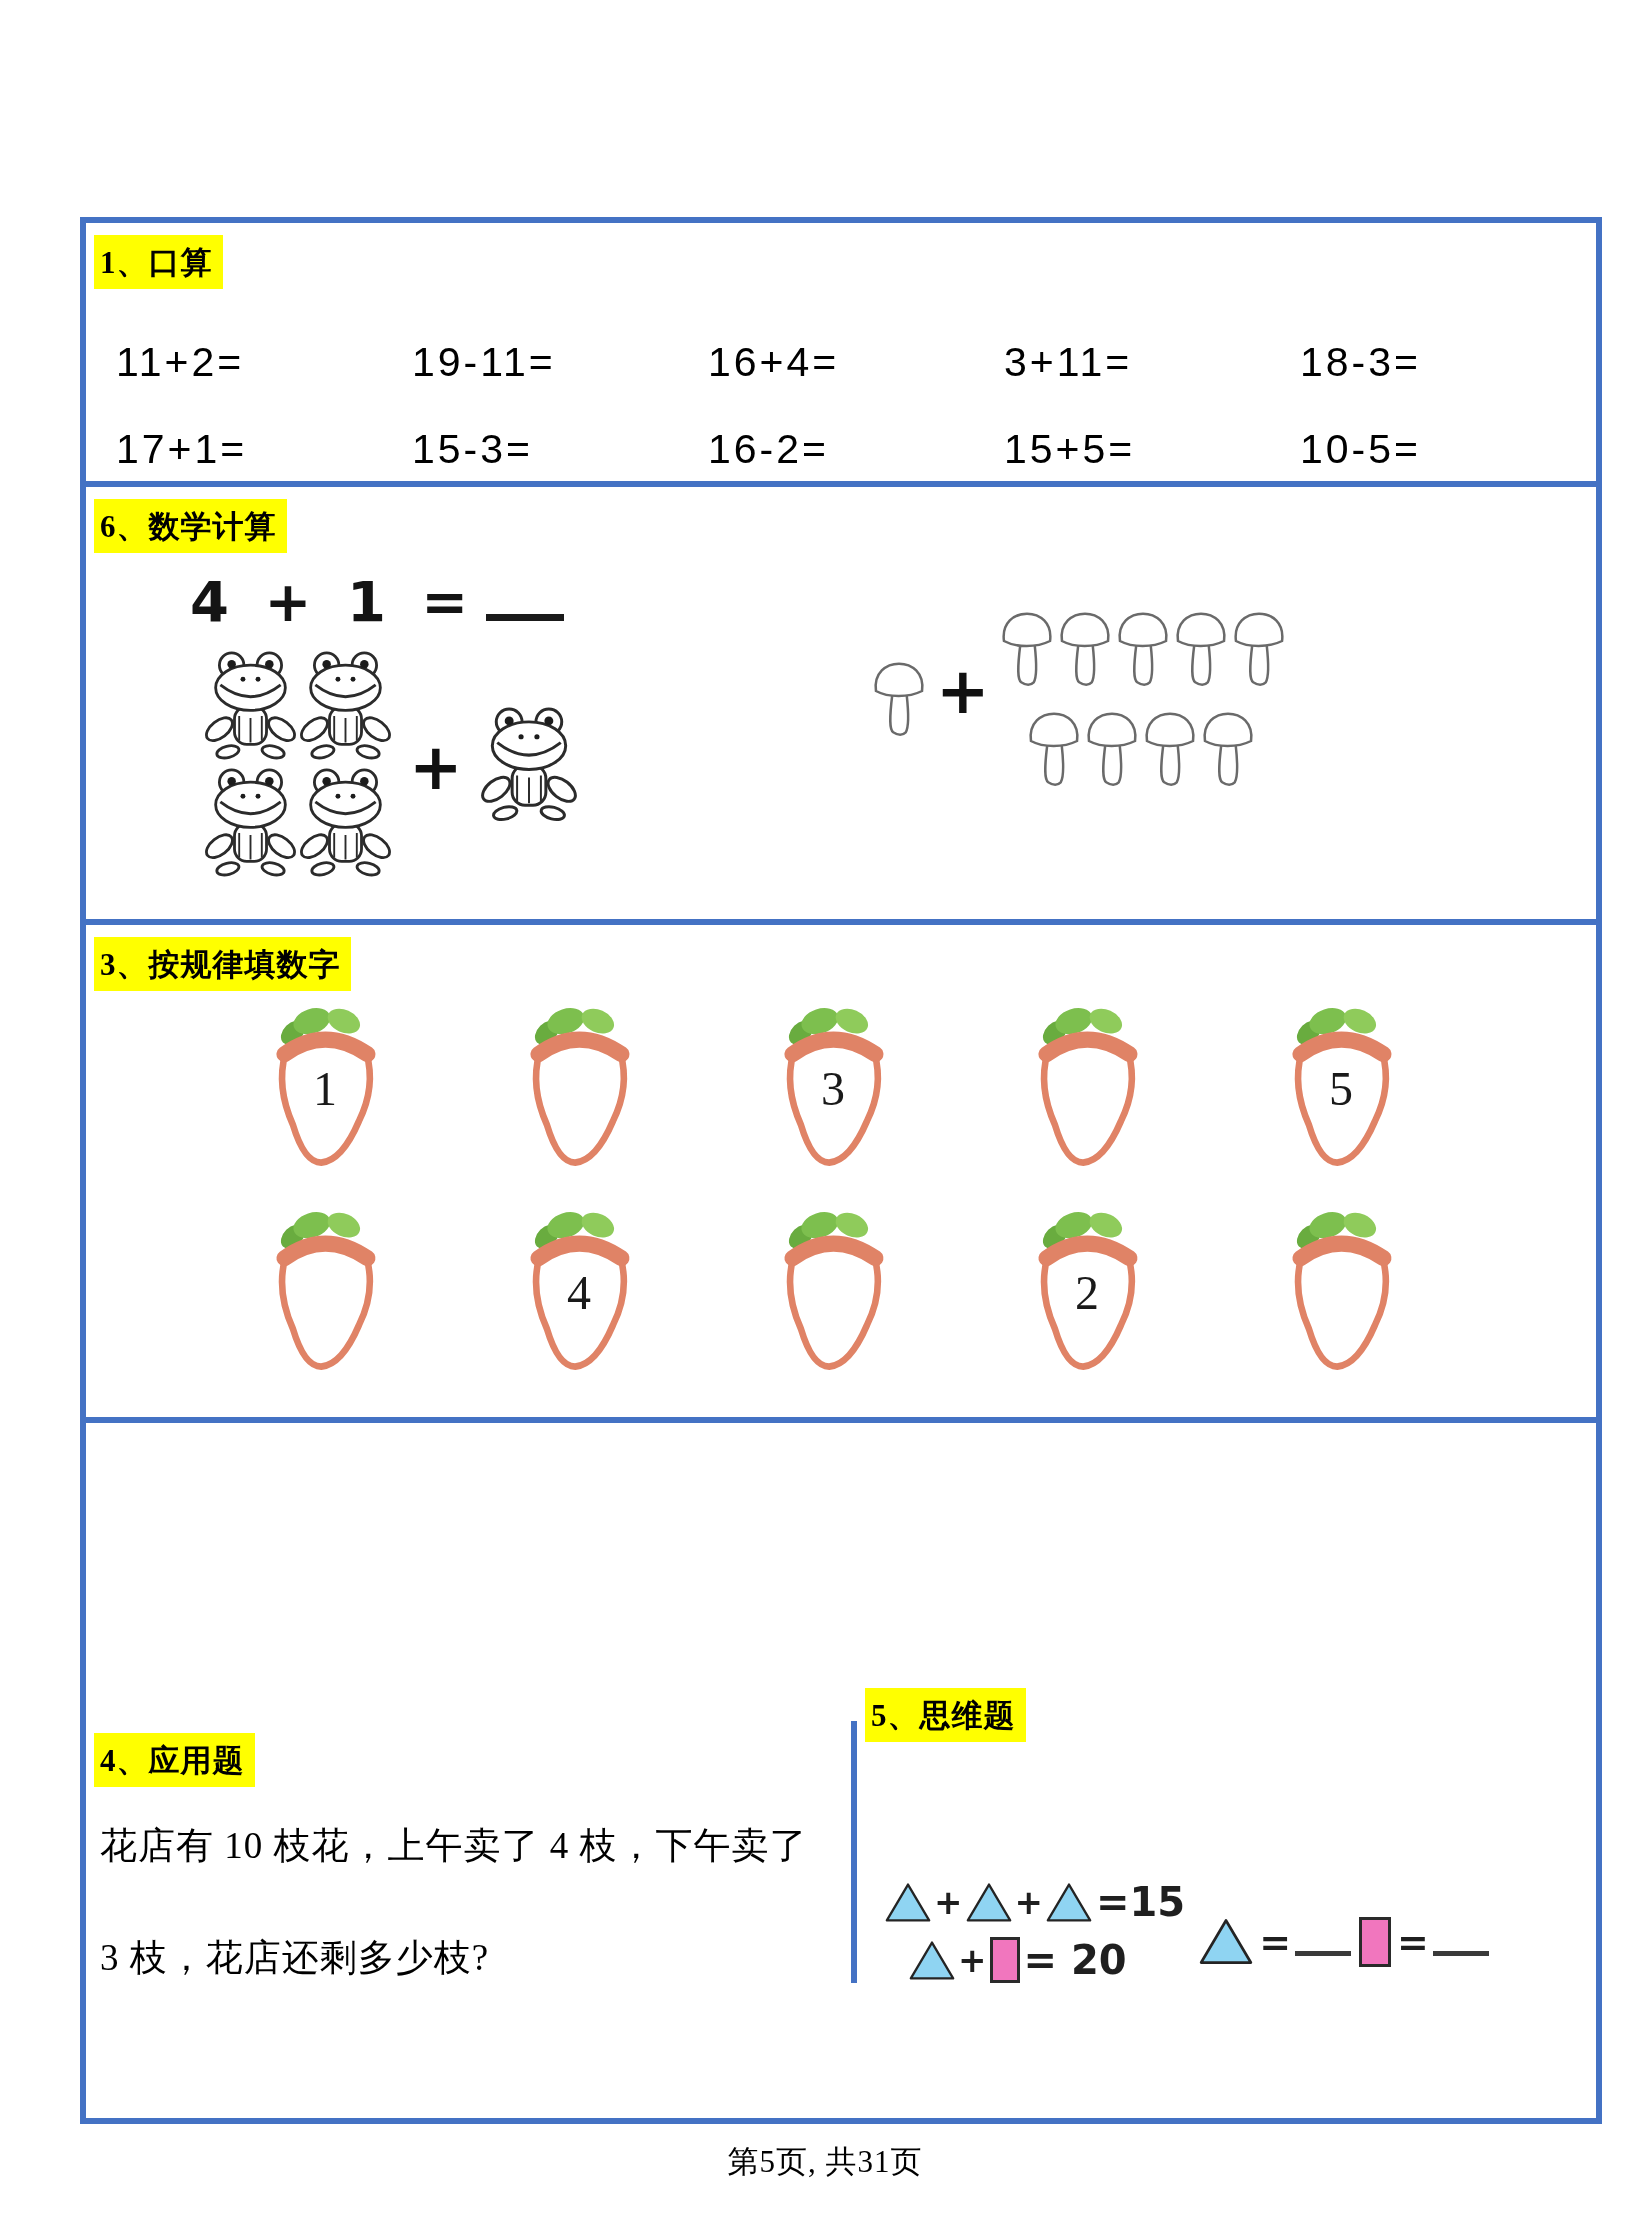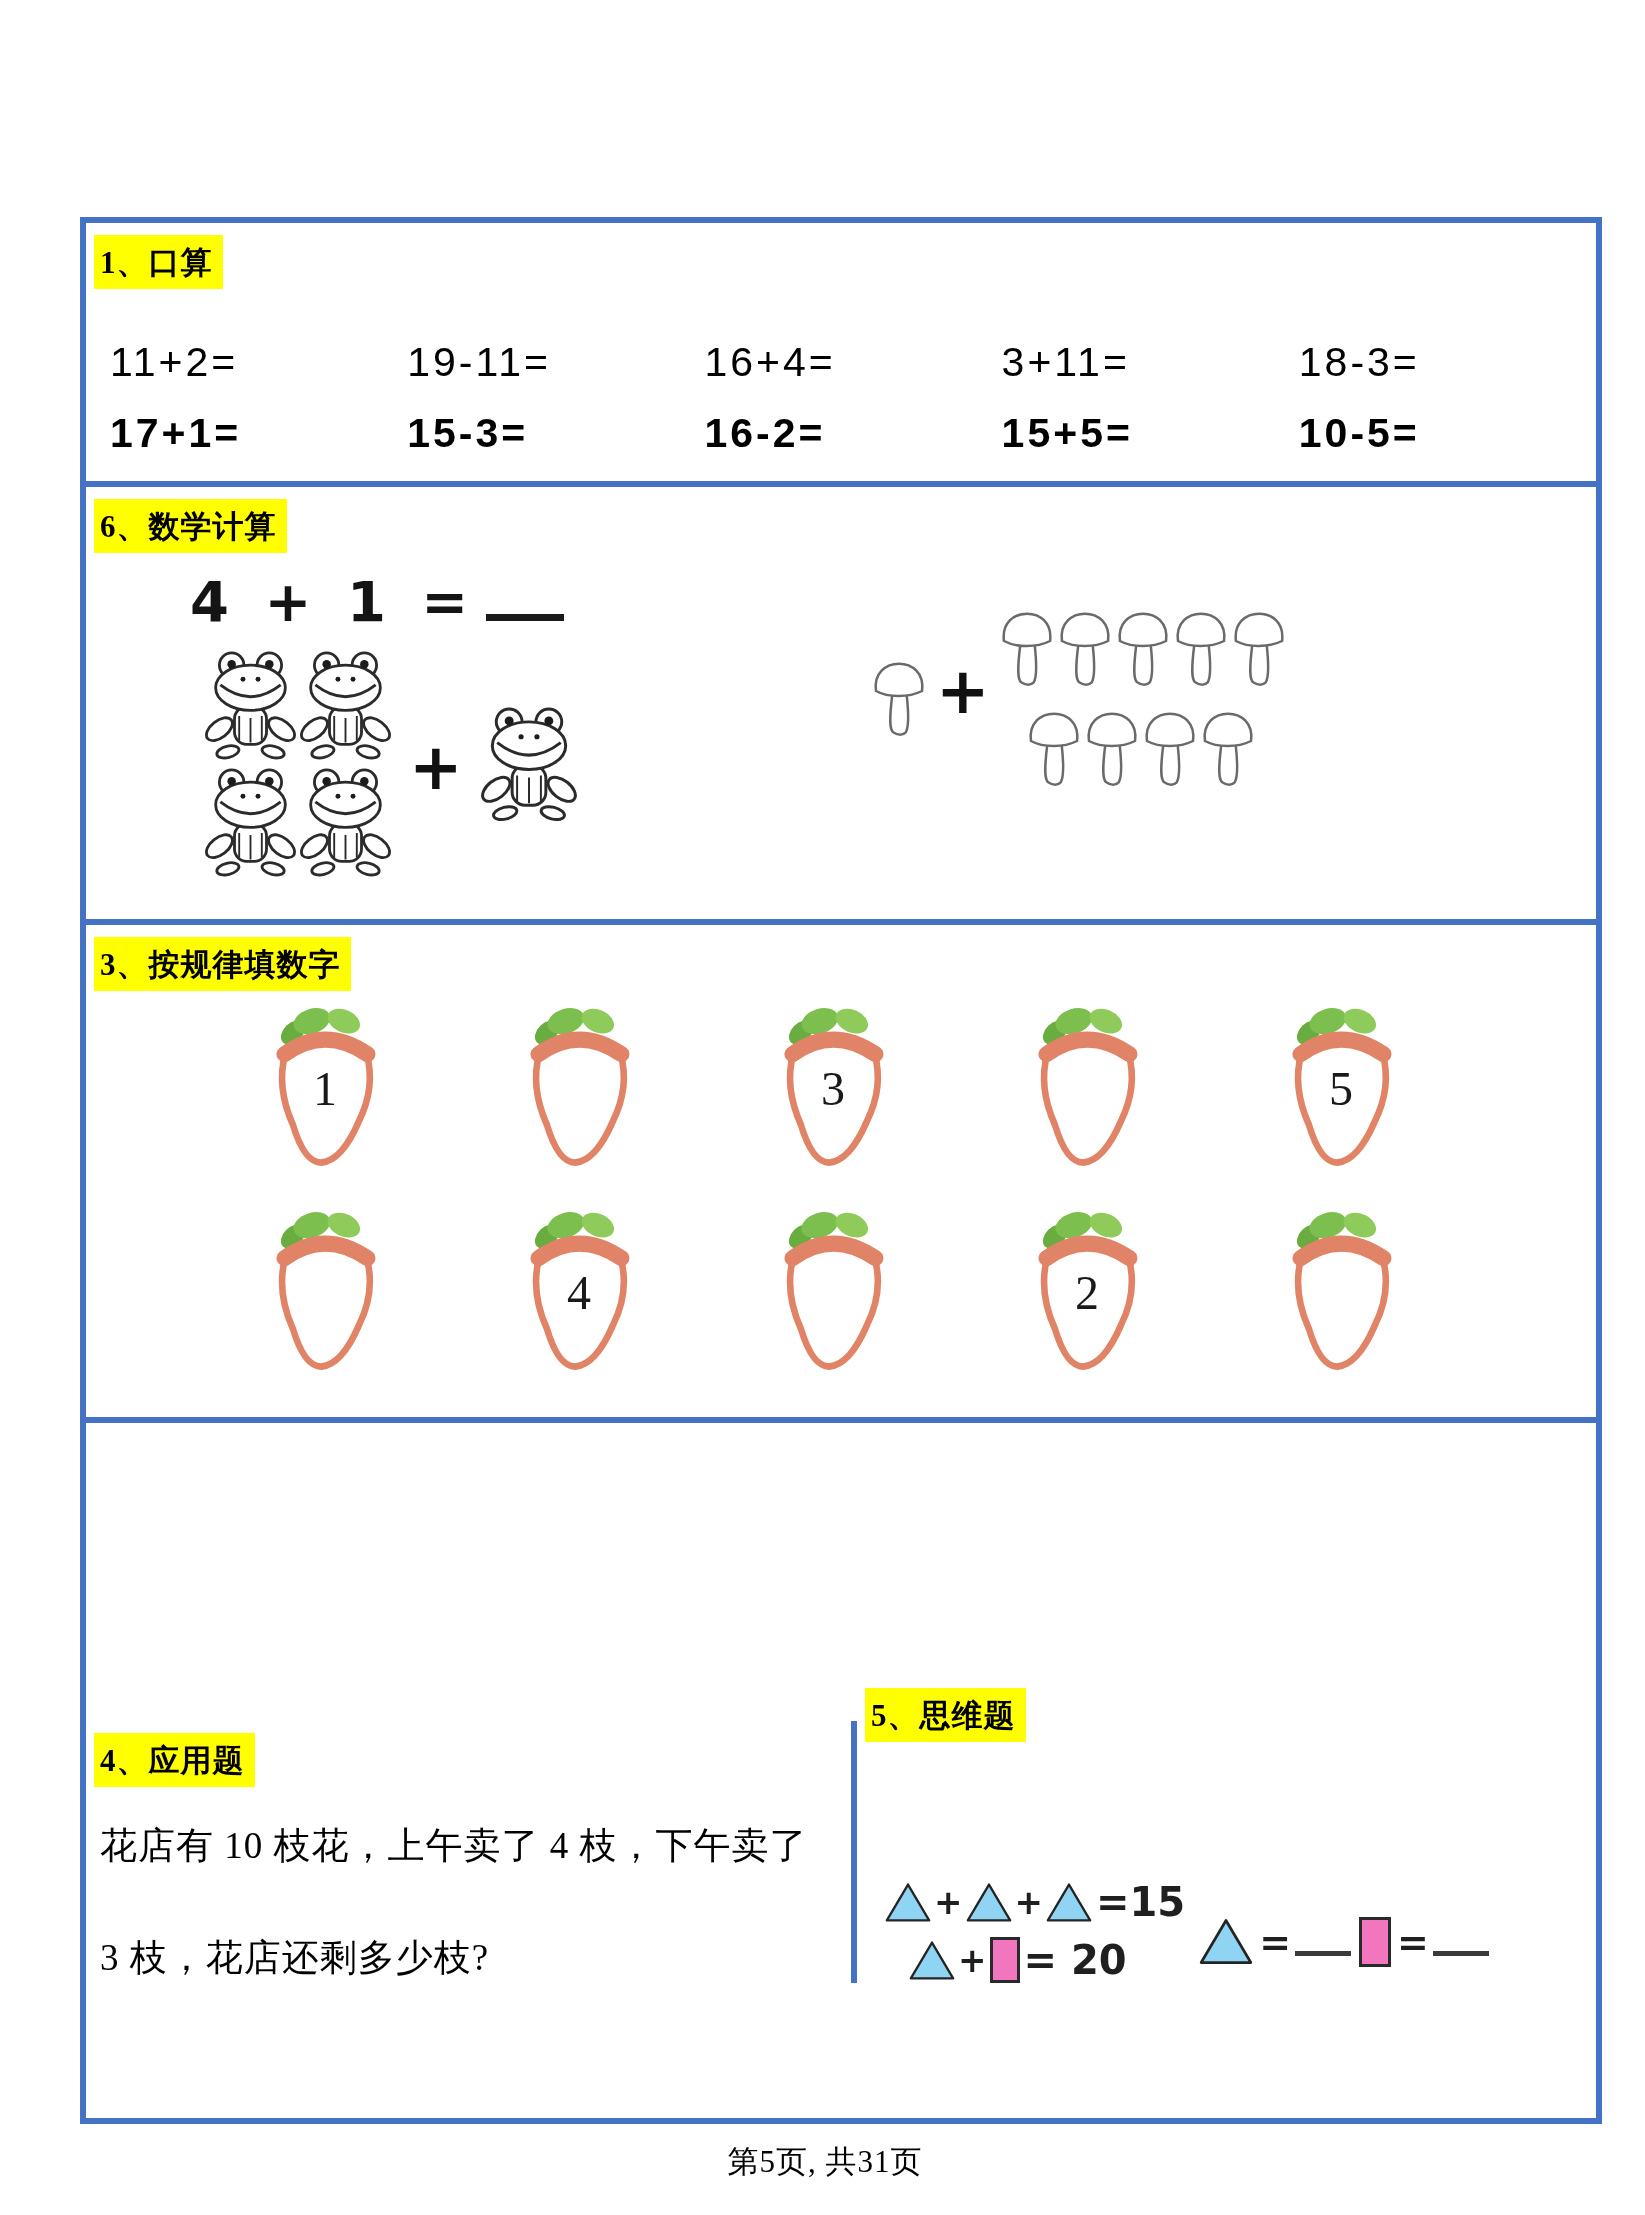--- a/index.html
+++ b/index.html
@@ -13,23 +13,23 @@
   .title-red{color:#FF0000;margin-left:22px;}
   .row-s1{height:258px;}
   .row-s2{height:432px;}
   .row-s3{height:492px;}
   .row-s45{height:560px;display:flex;border-bottom:none;align-items:flex-end;}
   .cell-s4{width:765px;border-right:6px solid #4472C4;}
   .cell-s5{flex:1;}
   .heading{display:inline-block;background:#FFFF00;font-weight:700;font-size:31px;
            padding:7px 10px 5px 6px;margin:12px 0 0 8px;letter-spacing:1px;}
   
-  .calc-row{display:flex;padding-left:24px;font-family:"Liberation Sans","DejaVu Sans",sans-serif;justify-content:flex-end;}
+  .calc-row{display:flex;padding-left:30px;font-family:"Liberation Sans","DejaVu Sans",sans-serif;justify-content:flex-end;}
   .calc-row.r1{margin-top:50px;}
-  .calc-row.r2{margin-top:24px;font-weight:bold;}
+  .calc-row.r2{margin-top:40px;}
   .calc{width:305px;font-size:41px;letter-spacing:3px;white-space:nowrap;}
   
   .s2-body{display:flex;align-items:flex-start;gap:28px;}
   .s2-left{width:756px;}
   .s2-right{flex:1;}
   .pic-eq{font-family:"DejaVu Sans","Liberation Sans",sans-serif;font-weight:800;
           font-size:56px;letter-spacing:8px;white-space:nowrap;color:#141414;}
   .s2-left .pic-eq{margin:16px 0 0 104px;}
   .s2-right .pic-eq{margin:8px 0 0 159px;}
   .blankline{display:inline-block;width:78px;height:8px;border-bottom:7px solid #1a1a1a;

